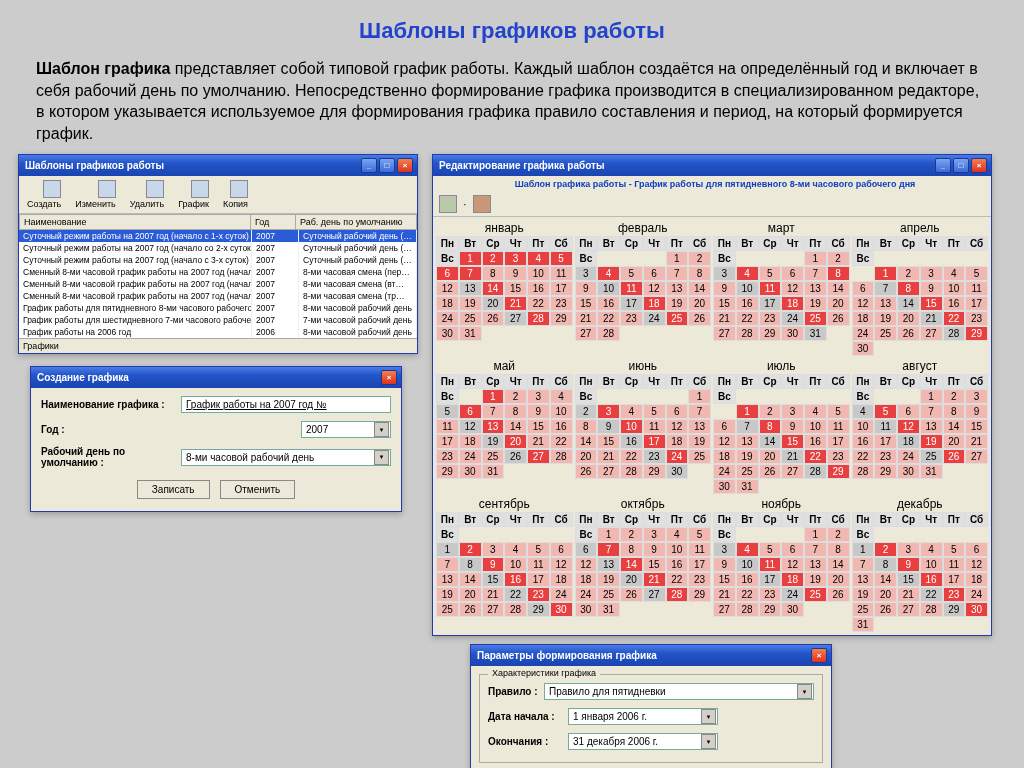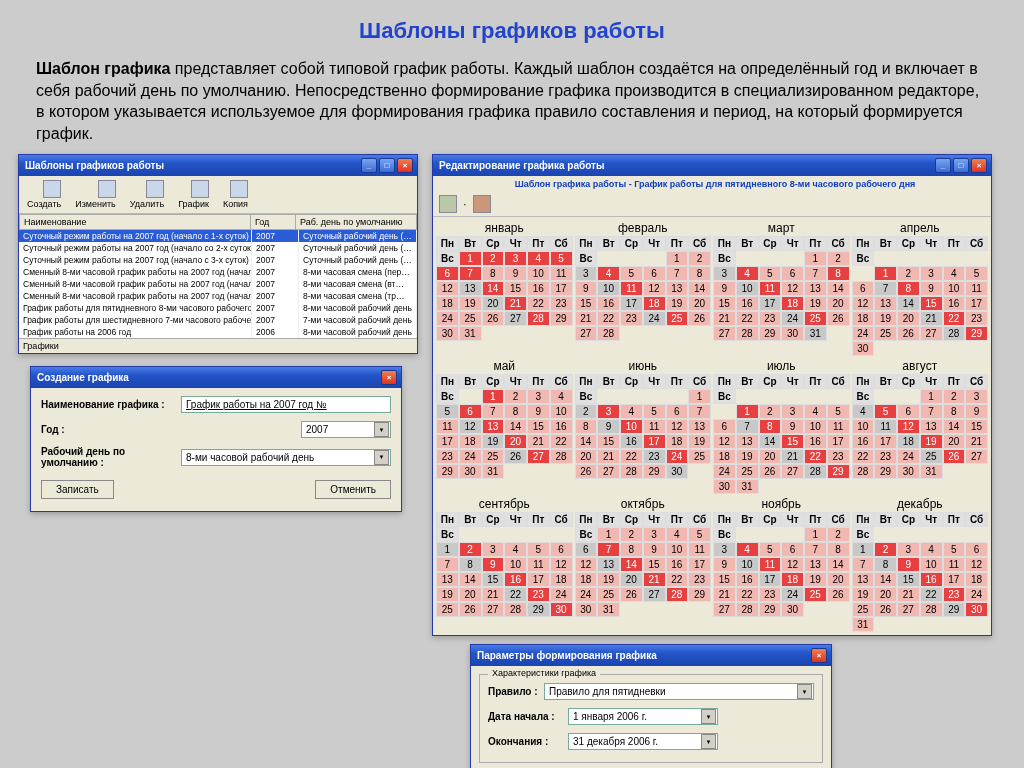--- a/index.html
+++ b/index.html
@@ -24,21 +24,21 @@
 .grid-row{display:flex;font-size:8.5px}
 .grid-row div{padding:1px 4px;border-right:1px solid #eee;white-space:nowrap;overflow:hidden}
 .grid-row.sel{background:#2a5cd8;color:#fff}
 .grid-footer{background:#ece9d8;border-top:1px solid #aaa;padding:2px 4px;font-size:9px}
 .form-body{background:#ece9d8;padding:8px 10px;font-size:10px}
 .form-row{display:flex;align-items:center;margin-bottom:8px}
 .form-lbl{width:140px;font-weight:bold}
 .form-inp{flex:1;background:#fff;border:1px solid #7a9;padding:2px 4px;font-size:10px;display:flex;align-items:center;justify-content:space-between}
 .form-inp.short{flex:0 0 80px}
 .dd-arrow{width:13px;height:13px;background:#d4d0c8;border:1px solid #888;display:flex;align-items:center;justify-content:center;font-size:7px;margin:-2px -3px -2px 4px}
-.btn-row{display:flex;justify-content:space-between;gap:10px;padding:4px 0}
+.btn-row{display:flex;justify-content:center;gap:10px;padding:4px 0}
 .btn{background:#ece9d8;border:1px solid #888;padding:3px 14px;font-size:10px;cursor:pointer}
 .ed-tb{background:#ece9d8;border-bottom:1px solid #bbb;padding:3px 6px;display:flex;align-items:center;gap:6px}
 .ed-ico{width:16px;height:16px;background:#b8c8a8;border:1px solid #889}
 .ed-sub{color:#1040c0;font-size:9px;font-weight:bold;padding:3px 0 3px 6px;text-align:center;background:#ece9d8}
 .months{display:flex;flex-wrap:wrap;background:#ece9d8;padding:2px}
 .month{width:25%;box-sizing:border-box;padding:1px}
 .m-title{text-align:center;font-size:12px;background:#ece9d8;padding:1px 0}
 .cal{display:grid;grid-template-columns:repeat(6,1fr);font-size:10px}
 .cal div{text-align:center;padding:1px 0;border:0.5px solid #ddd;background:#f4f4f4}
 .cal .ch{background:#e0e0e0;font-weight:bold}

